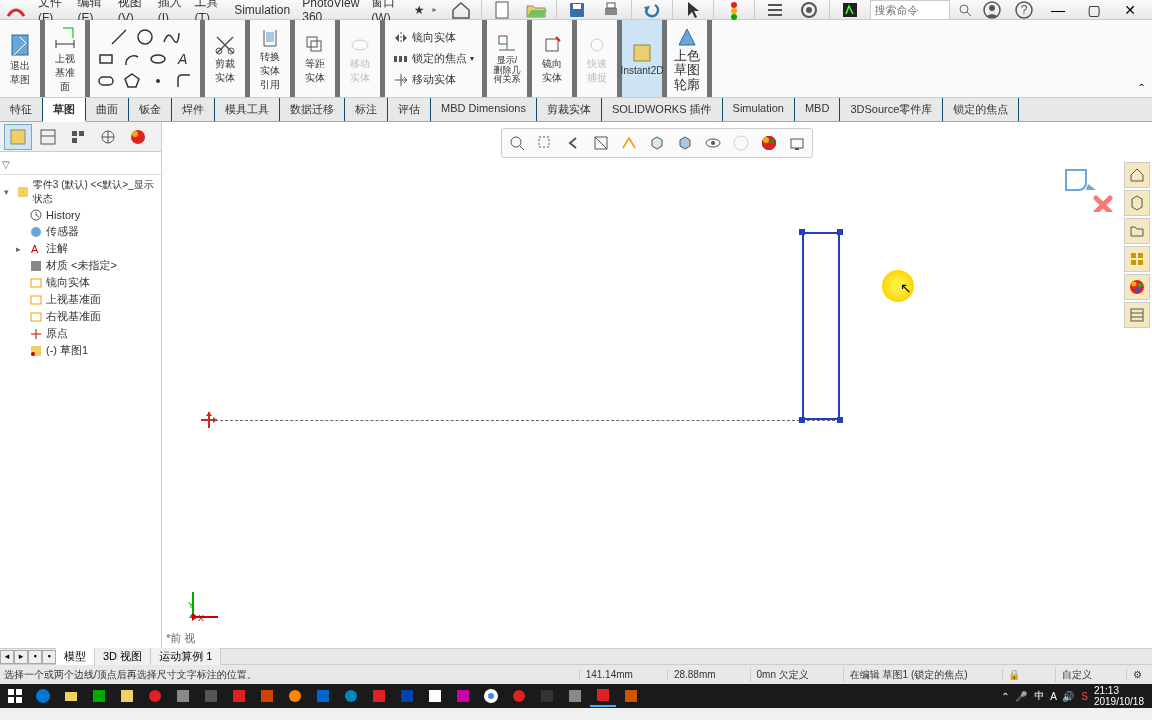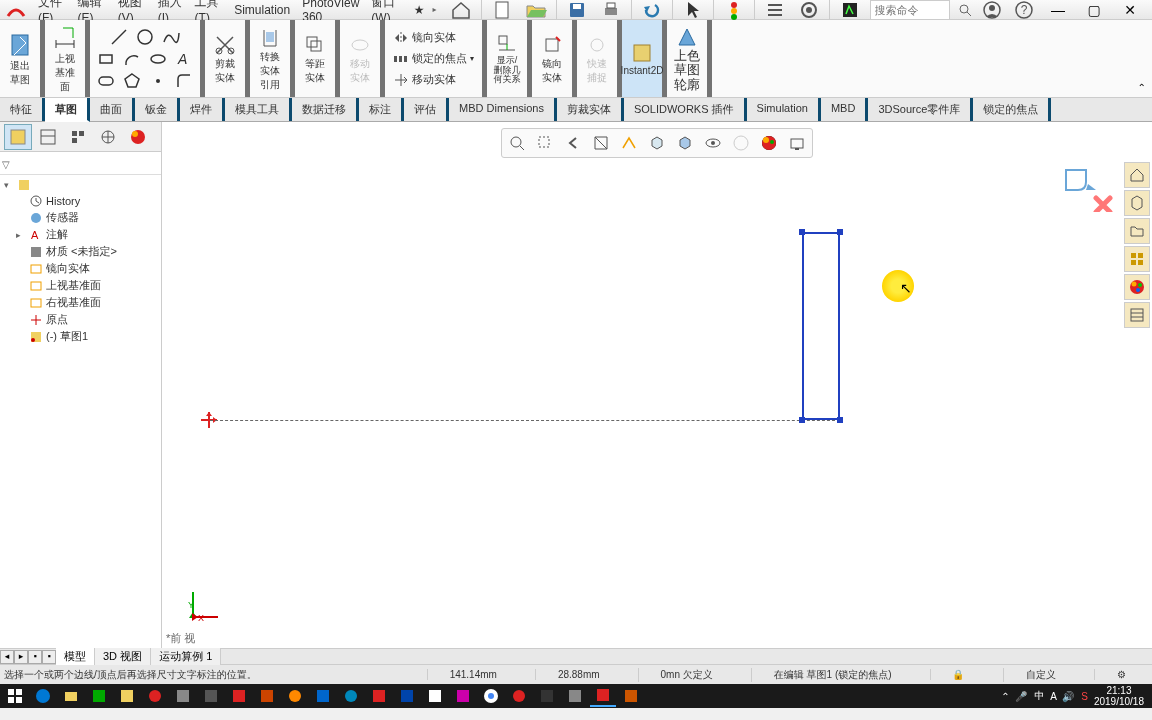--- a/index.html
+++ b/index.html
@@ -22,21 +22,21 @@
 .ribbon-group { display: flex; flex-direction: column; align-items: center; justify-content: center; padding: 2px 4px; border-right: 5px solid #737373; }
 .ribbon-bigbtn { display: flex; flex-direction: column; align-items: center; width: 32px; font-size: 10px; color: #333; cursor: pointer; padding: 2px; text-align: center; }
 .ribbon-bigbtn.disabled { color: #bbb; }
 .ribbon-row { display: flex; align-items: center; gap: 2px; }
 .ribbon-smallbtn { width: 24px; height: 22px; display: flex; align-items: center; justify-content: center; cursor: pointer; }
 .ribbon-labelbtn { display: flex; align-items: center; font-size: 11px; color: #333; cursor: pointer; padding: 2px 4px; gap: 3px; }
 .ribbon-collapse { position: absolute; right: 6px; bottom: 4px; font-size: 10px; cursor: pointer; }
 
 
 .tabstrip { height: 24px; background: #e8e8e8; display: flex; border-bottom: 1px solid #aaa; }
-.tab { padding: 4px 10px; font-size: 11px; color: #333; cursor: pointer; border-right: 3px solid #0c4a6e; }
+.tab { padding: 4px 10px; font-size: 11px; color: #333; cursor: pointer; border-right: 1px solid #0c4a6e; }
 .tab.active { background: #fff; border-bottom: 2px solid #fff; margin-bottom: -1px; font-weight: bold; }
 
 
 .main { display: flex; height: calc(100% - 32px - 78px - 24px - 16px - 24px - 20px); position: relative; }
 
 
 .tree-panel { width: 162px; background: #fff; border-right: 1px solid #ccc; display: flex; flex-direction: column; }
 .tree-header { height: 30px; display: flex; align-items: center; gap: 2px; padding: 2px 4px; background: #f0f0f0; border-bottom: 1px solid #ccc; }
 .tree-hdr-btn { width: 28px; height: 26px; display: flex; align-items: center; justify-content: center; cursor: pointer; border: 1px solid transparent; }
 .tree-hdr-btn.active { background: #d0e5f5; border-color: #7ab; }
@@ -71,23 +71,23 @@
 .view-label { position: absolute; left: 4px; bottom: 2px; font-size: 11px; color: #666; }
 
 
 .bottom-tabs { height: 16px; background: #e8e8e8; display: flex; align-items: center; font-size: 11px; border-top: 1px solid #ccc; }
 .btab { padding: 1px 8px; border-right: 1px solid #ccc; cursor: pointer; background: #f0f0f0; }
 .btab.active { background: #fff; }
 .scroll-stub { display: flex; }
 .scroll-stub div { width: 14px; height: 14px; border: 1px solid #aaa; background: #eee; font-size: 9px; text-align: center; }
 
 
-.statusbar { height: 20px; background: #e8e8e8; display: flex; align-items: center; font-size: 10px; color: #333; border-top: 1px solid #ccc; padding: 0 4px; gap: 16px; }
+.statusbar { height: 20px; background: #e8e8e8; display: flex; align-items: center; font-size: 10px; color: #333; border-top: 1px solid #ccc; padding: 0 4px; gap: 28px; }
 .status-left { flex: 1; }
-.status-seg { padding: 0 22px; border-left: 1px solid #ccc; text-align: center; }
+.status-seg { padding: 0 6px; border-left: 1px solid #ccc; text-align: center; }
 
 
 .taskbar { height: 24px; background: #1a1a1a; display: flex; align-items: center; padding: 0 2px; }
 .task-icon { width: 26px; height: 22px; display: flex; align-items: center; justify-content: center; cursor: pointer; margin-right: 2px; }
 .task-icon.active { border-bottom: 2px solid #4af; }
 .tray { margin-left: auto; display: flex; align-items: center; gap: 6px; color: #fff; font-size: 10px; padding-right: 6px; }
 
 svg { display: block; }
 </style>
 </head>
@@ -462,20 +462,21 @@
     </div>
     <div style="padding:2px;border-bottom:1px solid #ddd"><span style="font-size:10px;color:#666">▽</span></div>
     <div class="tree-body">
       <div class="tree-node">
           <span class="exp">▾</span>
           <span class="ticon">
             <svg width="14" height="14">
               <rect x="2" y="2" width="10" height="10" fill="#f0d060"></rect>
             </svg>
           </span>
+          <span style="font-size:10px">零件3 (默认) &lt;&lt;默认&gt;_显示状态</span>
         </div>
       <div class="tree-node tree-indent">
           <span class="exp"></span>
           <span class="ticon">
             <svg width="14" height="14">
               <circle cx="7" cy="7" r="5" fill="none" stroke="#555"></circle>
               <path d="M7 4 L7 7 L10 9" stroke="#555" fill="none"></path>
             </svg>
           </span>
           <span>History</span>
@@ -845,18 +846,18 @@
         <rect x="2" y="2" width="12" height="12" fill="#c50"></rect>
       </svg>
     </span>
   <div class="tray">
     <span>⌃</span>
     <span>🎤</span>
     <span>中</span>
     <span>A</span>
     <span>🔊</span>
     <span style="color:#f44">S</span>
-    <div style="text-align:center;line-height:1.1">
+    <div style="text-align:left;line-height:1.1">
       <div>21:13</div>
       <div>2019/10/18</div>
     </div>
   </div>
 </div>
 
 </body></html>

